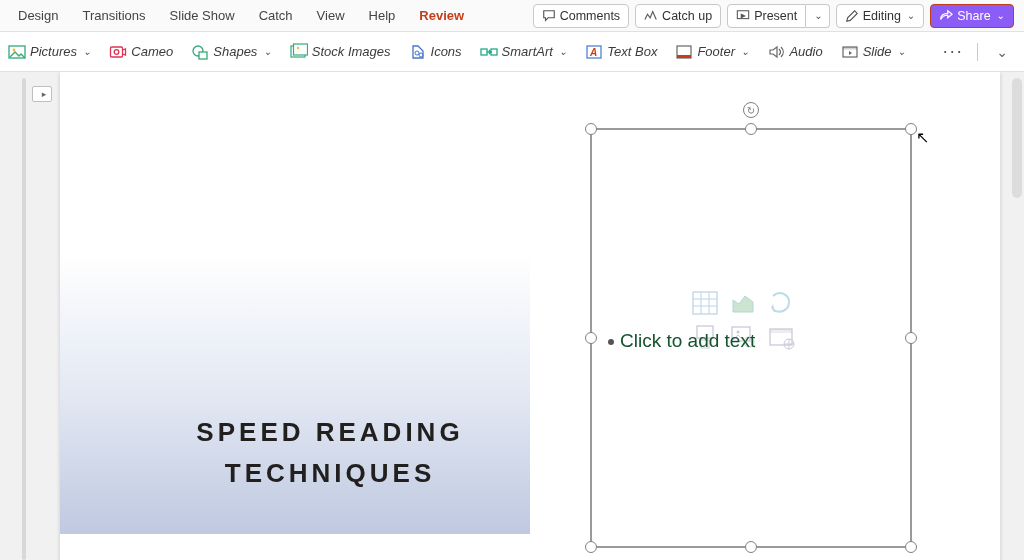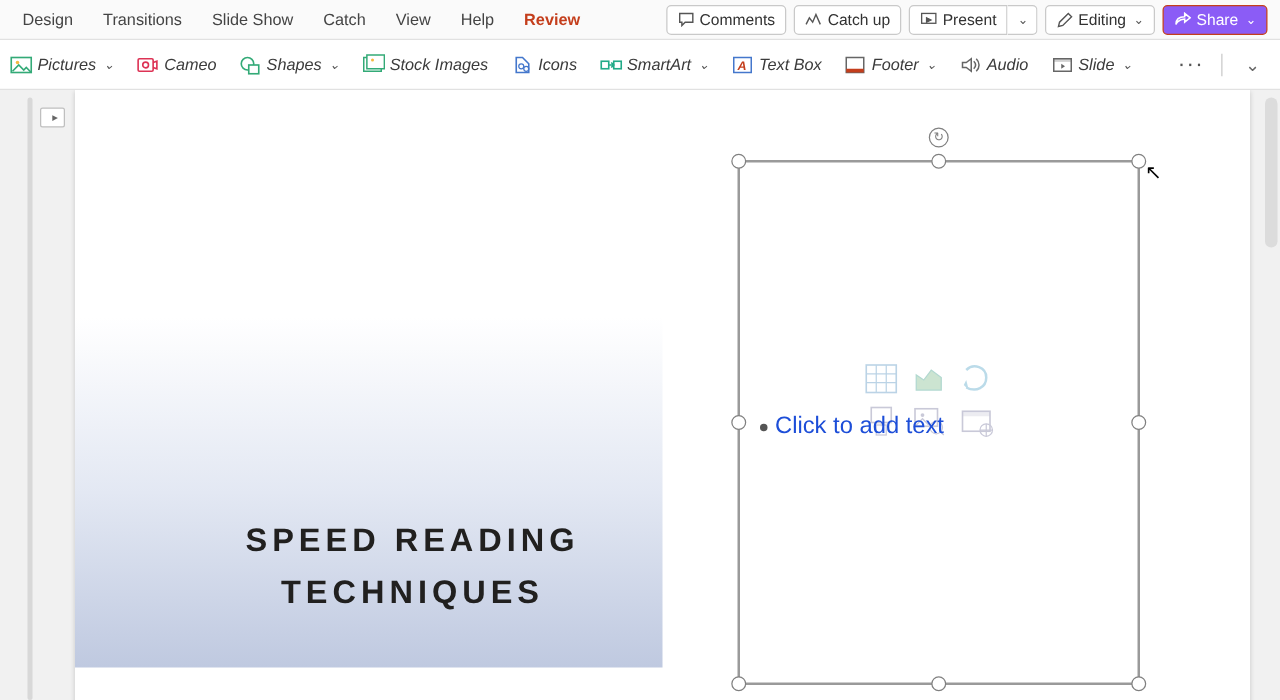--- a/index.html
+++ b/index.html
@@ -31,21 +31,21 @@
   
   .grad-block { position:absolute; left:0; top:182px; width:470px; height:280px; background: linear-gradient(#ffffff, #e3e8f3, #bfc9e0); }
   .title-text { position:absolute; left:80px; top:300px; width:380px; color:#21201f; font-weight:600; font-size:26px; letter-spacing:4px; line-height:1.55; text-align:center; }
   
   .placeholder { position:absolute; left:530px; top:56px; width:322px; height:420px; border:2px solid #9a9a9a; background:#fff; }
   .handle { position:absolute; width:12px; height:12px; background:#fff; border:1.5px solid #808080; border-radius:50%; }
   .h-nw { left:-7px; top:-7px; } .h-n { left:50%; top:-7px; margin-left:-6px; } .h-ne { right:-7px; top:-7px; }
   .h-w { left:-7px; top:50%; margin-top:-6px; } .h-e { right:-7px; top:50%; margin-top:-6px; }
   .h-sw { left:-7px; bottom:-7px; } .h-s { left:50%; bottom:-7px; margin-left:-6px; } .h-se { right:-7px; bottom:-7px; }
   .rotate { position:absolute; left:50%; top:-28px; margin-left:-8px; width:16px; height:16px; border:1.5px solid #808080; border-radius:50%; display:flex; align-items:center; justify-content:center; font-size:10px; color:#808080; background:#fff; }
-  .ph-inner { position:absolute; left:16px; top:200px; display:flex; align-items:flex-start; gap:6px; color:#1d4ed8; font-size:19px; }
+  .ph-inner { position:absolute; left:16px; top:200px; display:flex; align-items:flex-start; gap:6px; color:#14532d; font-size:19px; }
   .bullet { width:6px; height:6px; background:#555; border-radius:50%; margin-top:9px; }
   .content-icons { position:absolute; left:96px; top:158px; display:grid; grid-template-columns: repeat(3, 34px); grid-template-rows: repeat(2,30px); gap:4px; opacity:.45; }
   .content-icons .ci { width:34px; height:30px; display:flex; align-items:center; justify-content:center; }
   .content-icons svg { width:28px; height:26px; }
   .scrollbar-right { position:absolute; right:0; top:0; bottom:0; width:14px; background:#f1f1f1; }
   .scroll-thumb { position:absolute; right:2px; top:6px; width:10px; height:120px; background:#dcdcdc; border-radius:5px; }
   
   .cursor { position:absolute; left:916px; top:56px; font-size:16px; color:#000; pointer-events:none; }
 </style>
 </head>

